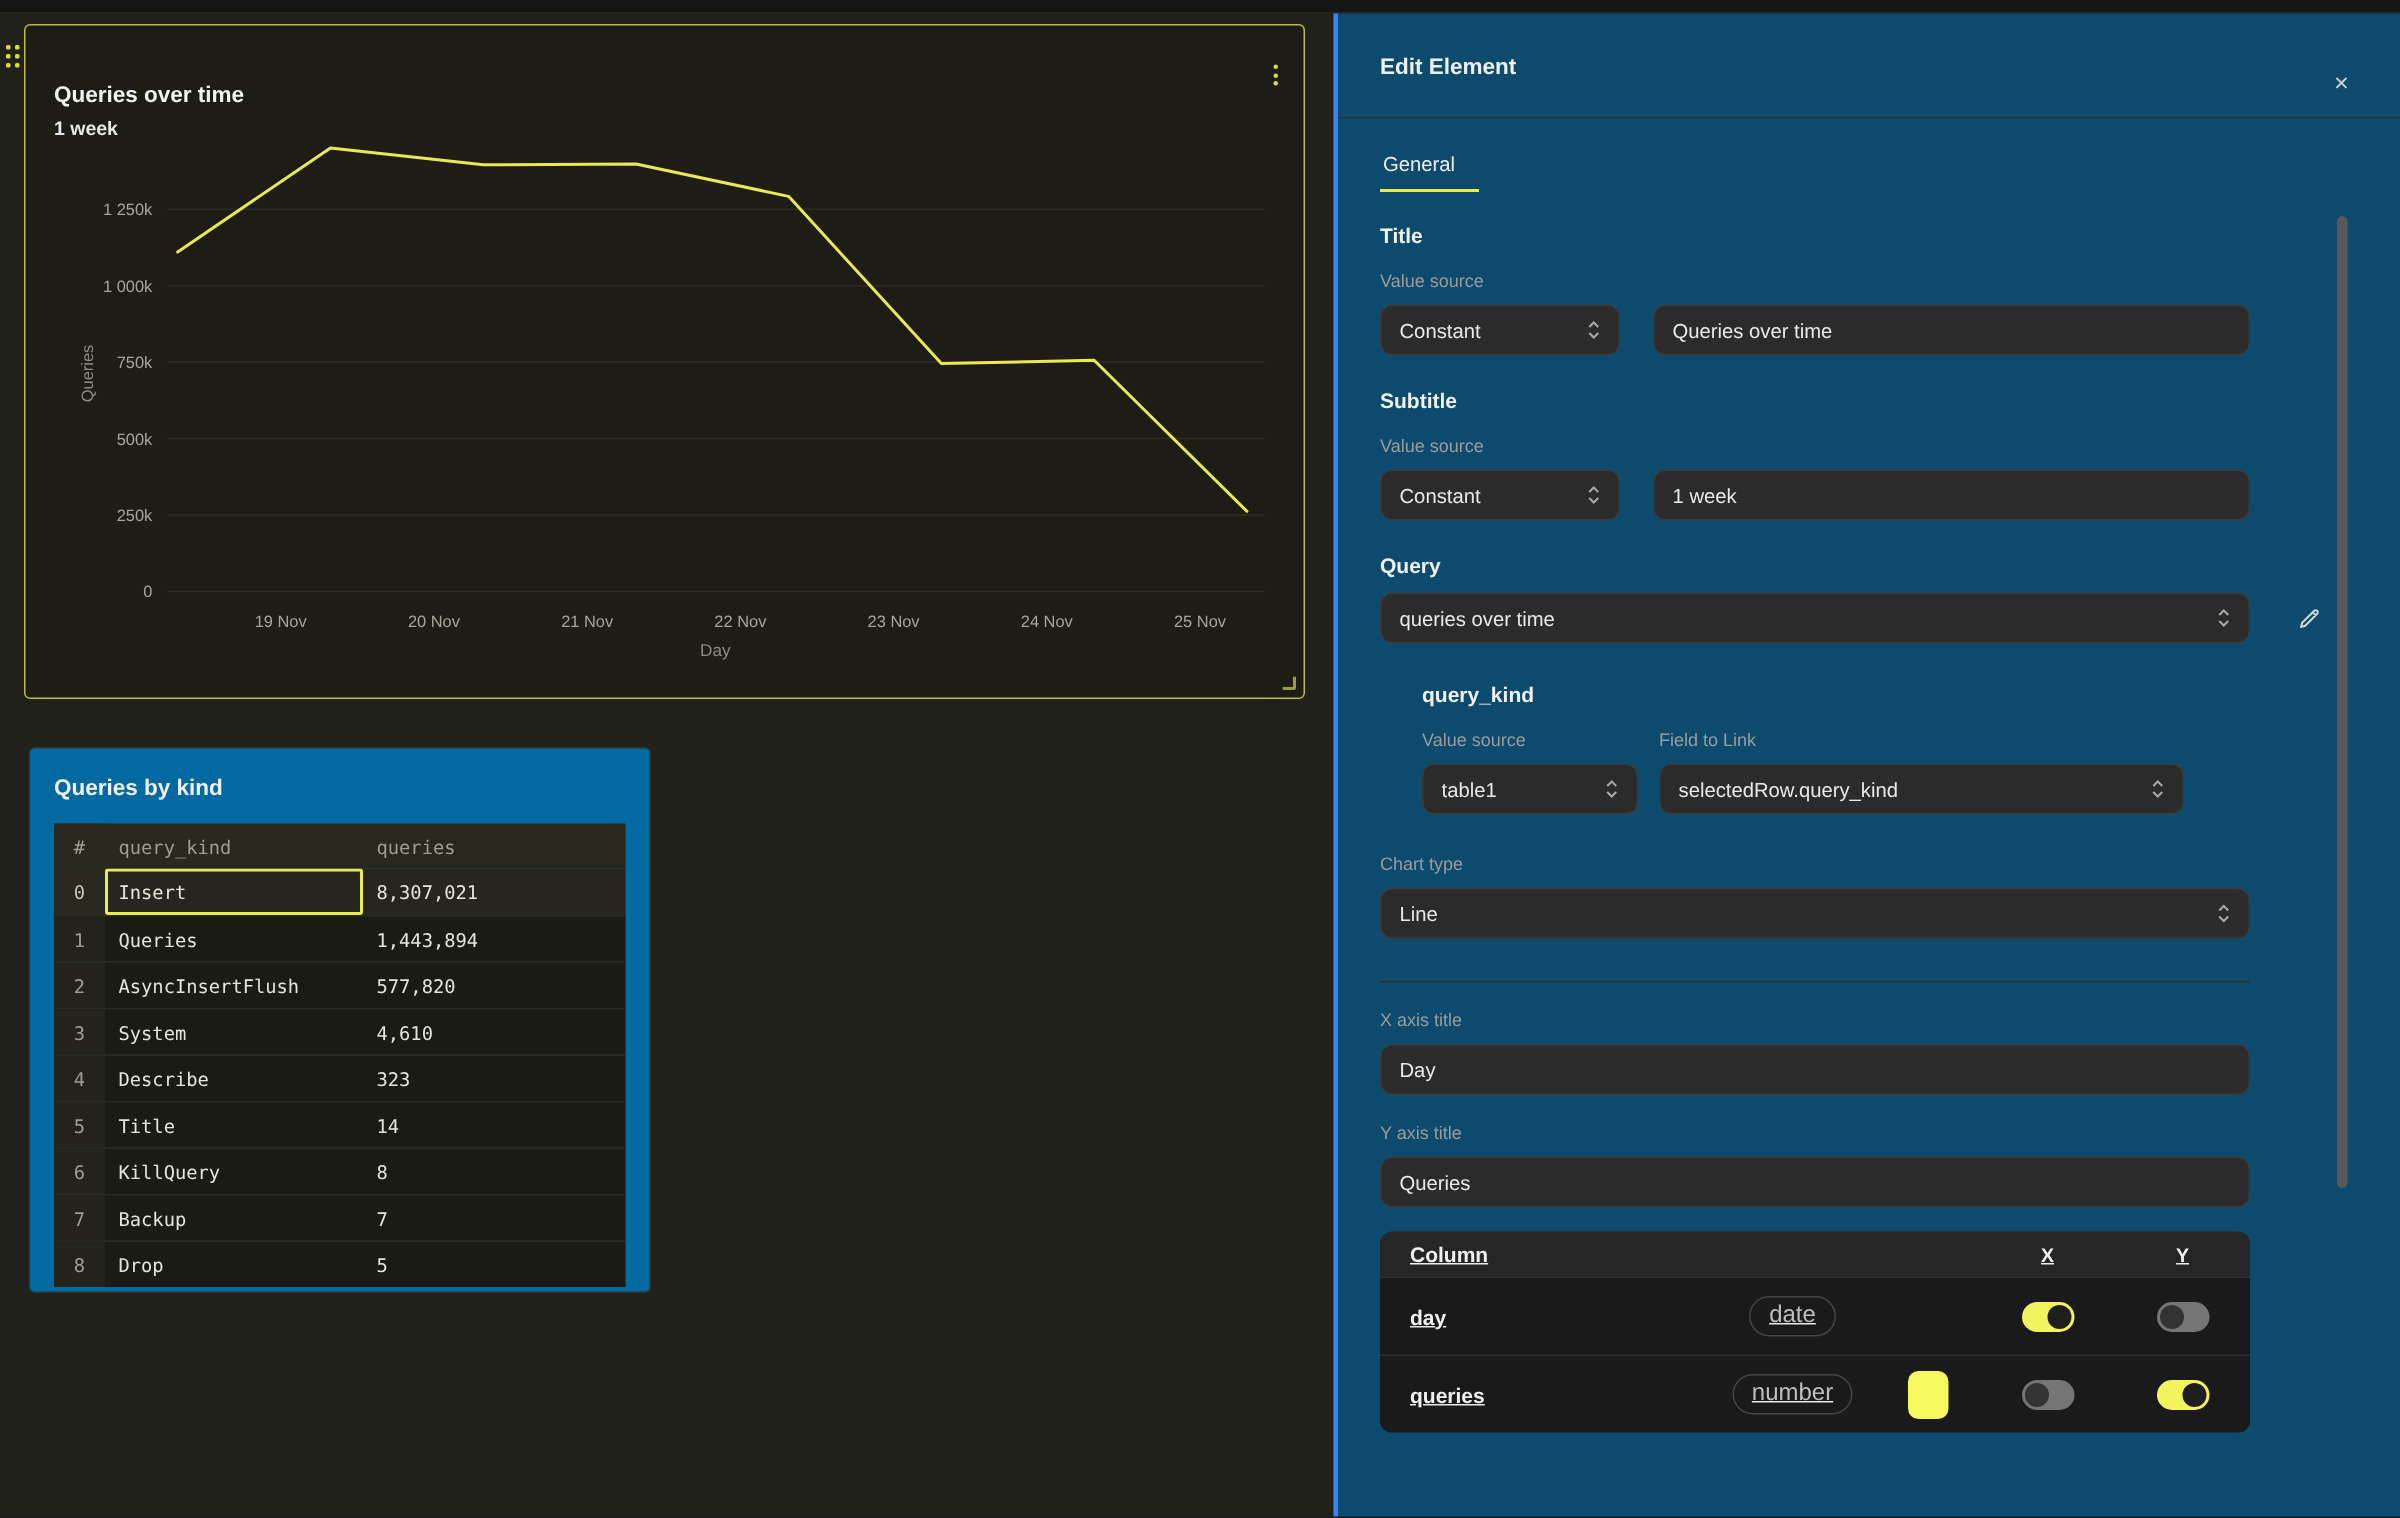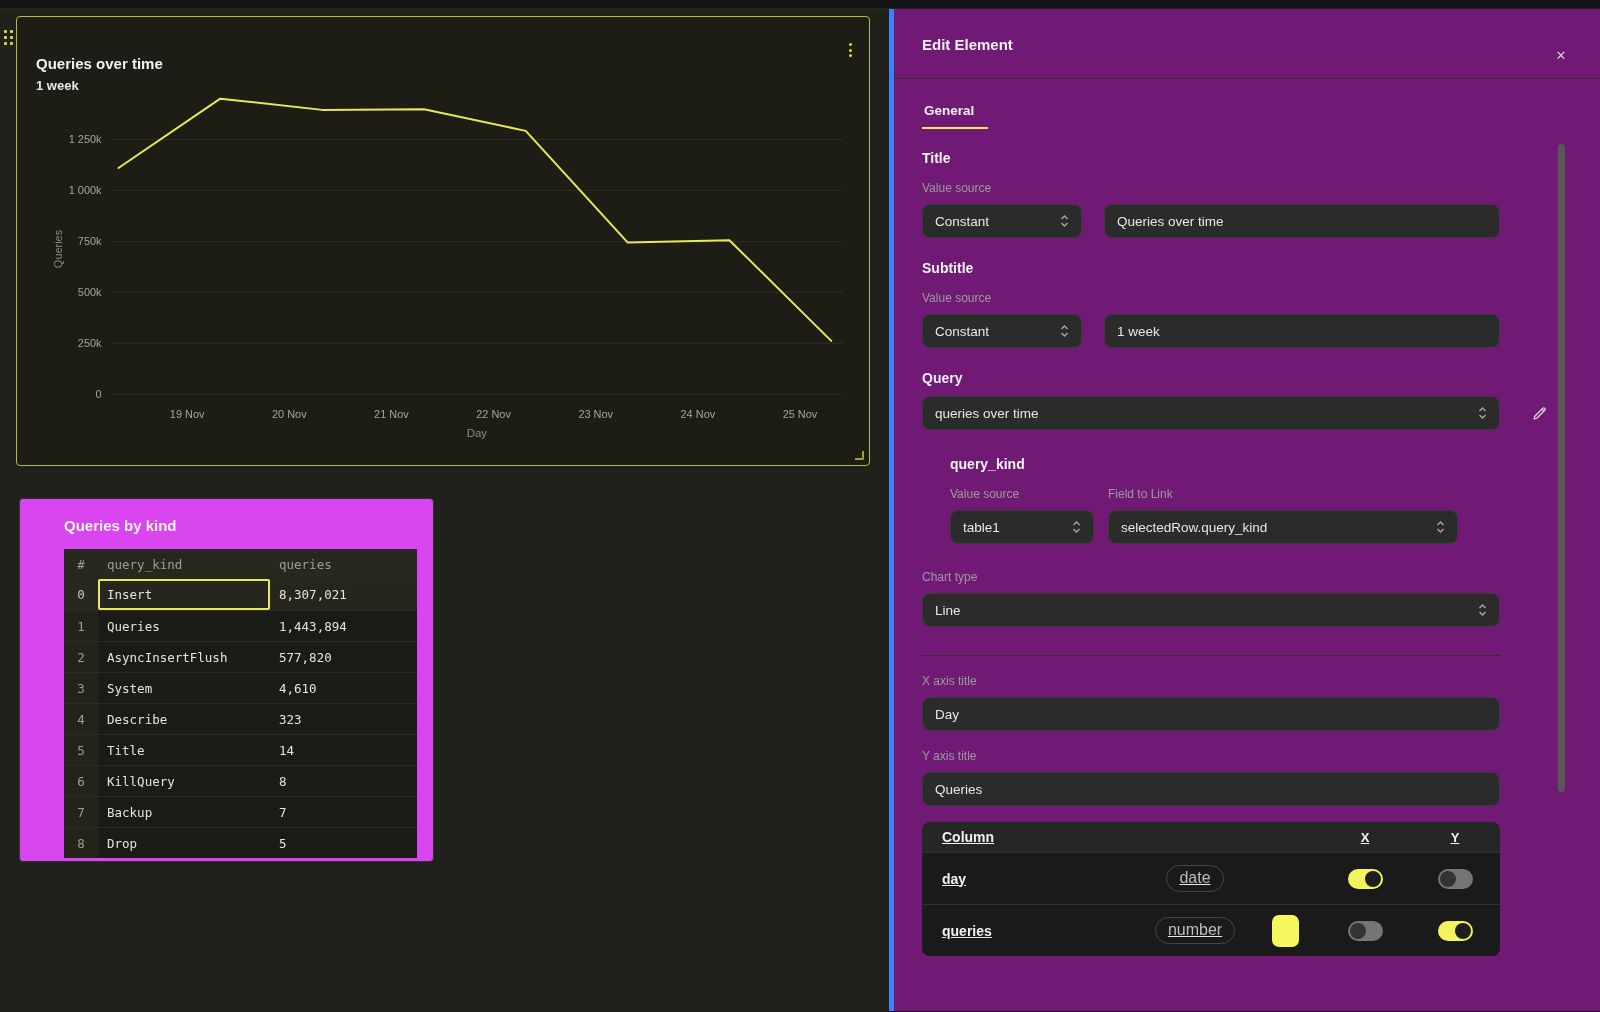--- a/index.html
+++ b/index.html
@@ -20,43 +20,43 @@
   .chart-title { position:absolute; left:19px; top:38px; font-size:15px; font-weight:700; color:#f2f2f2; }
   .chart-subtitle { position:absolute; left:19px; top:61px; font-size:13px; font-weight:700; color:#e8e8e8; }
   .kebab { position:absolute; right:15px; top:24px; display:flex; flex-direction:column; gap:2.5px; cursor:pointer; padding:2px;}
   .kebab i { width:3px; height:3px; border-radius:50%; background:#d9db46; }
   .chart-svg { position:absolute; inset:0; width:100%; height:100%; }
   .resize-handle { position:absolute; right:5px; bottom:5px; width:9px; height:9px;
                    border-right:2px solid #9b9d3e; border-bottom:2px solid #9b9d3e;
                    border-bottom-right-radius:2px; cursor:nwse-resize; }
 
   .table-panel { position:absolute; left:19px; top:489px; width:415px; height:364px;
-                 background:#d946ef; border:1px solid #32322b; border-radius:4px;padding-left:28px; }
+                 background:#0369a1; border:1px solid #32322b; border-radius:4px; }
   .tp-title { margin:18px 0 15px 16px; font-size:15px; font-weight:700; color:#f2f2f2; }
   .dt { margin:0 16px; font-family:"DejaVu Sans Mono", monospace; font-size:12.5px; }
   .dt-row { display:grid; grid-template-columns:34px 172px 1fr; height:31px; background:#1b1b15; }
   .dt-row + .dt-row { border-top:1px solid #2b2b24; }
   .dt-head { height:30px; background:#28281f; color:#9d9d94; border-top:none !important; }
   .dt-cell { display:flex; align-items:center; padding-left:9px; color:#e4e4da; overflow:hidden; white-space:nowrap; }
   .dt-idx { justify-content:center; padding-left:0; background:#23231c; color:#9d9d94; }
   .dt-head .dt-cell { color:#9d9d94; }
   .dt-head .dt-idx { background:#28281f; }
   .dt-row.selected { background:#26261f; }
   .dt-row.selected .dt-idx { background:#28281f; color:#c6c6bc; }
   .cell-selected { box-shadow:inset 0 0 0 2px #e9eb54; border-radius:2px; }
 
   
-  .editor { position:relative; flex:1; background:#701a75; border-left:5px solid #3b82f6; color:#e8e8e8; }
+  .editor { position:relative; flex:1; background:#0c4a6e; border-left:3px solid #3b82f6; color:#e8e8e8; }
   .editor-header { display:flex; align-items:center; padding:27px 28px 25px; font-size:15px;
                    font-weight:600; color:#f0f0f0; border-bottom:1px solid #303030; }
   .close-btn { position:absolute; top:37px; right:30px; width:18px; height:18px; display:flex;
                align-items:center; justify-content:center; color:#cfcfcf; font-size:13px; cursor:pointer; }
   .tabs { margin:22px 28px 0; }
   .tab { display:inline-block; font-size:13.5px; color:#f0f0f0; padding:0 6px 9px 2px;
-         border-bottom:2.5px solid #e9eb54; cursor:pointer; min-width:66px;font-weight:bold; }
+         border-bottom:2.5px solid #e9eb54; cursor:pointer; min-width:66px; }
   .editor-body { position:relative; padding:21px 100px 30px 28px; }
 
   .section-heading { font-size:14px; font-weight:700; color:#f2f2f2; }
   .field-label { font-size:12px; color:#9c9c9c; margin:15px 0 9px; }
   .control { height:34px; background:#2b2b2b; border:1px solid #3b3b3b; border-radius:8px;
              display:flex; align-items:center; padding:0 12px; font-size:13.5px; color:#e8e8e8; }
   .select { justify-content:space-between; cursor:pointer; }
   .chev { flex:0 0 auto; margin-left:10px; opacity:.85; }
   .row { display:flex; gap:22px; }
   .w160 { width:160px; flex:0 0 160px; }

